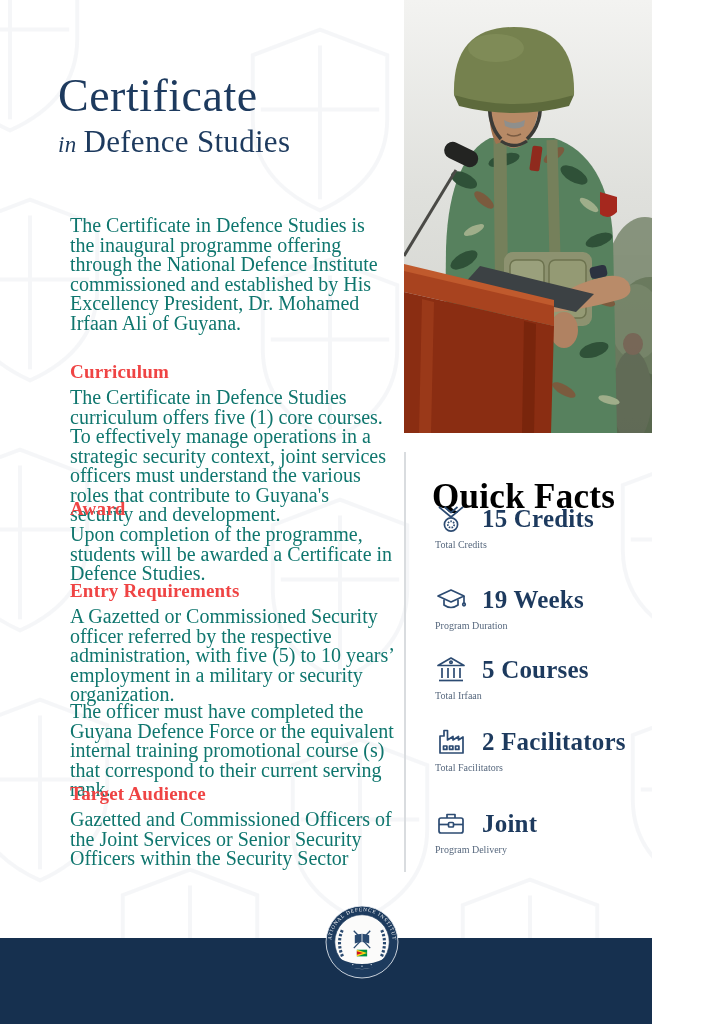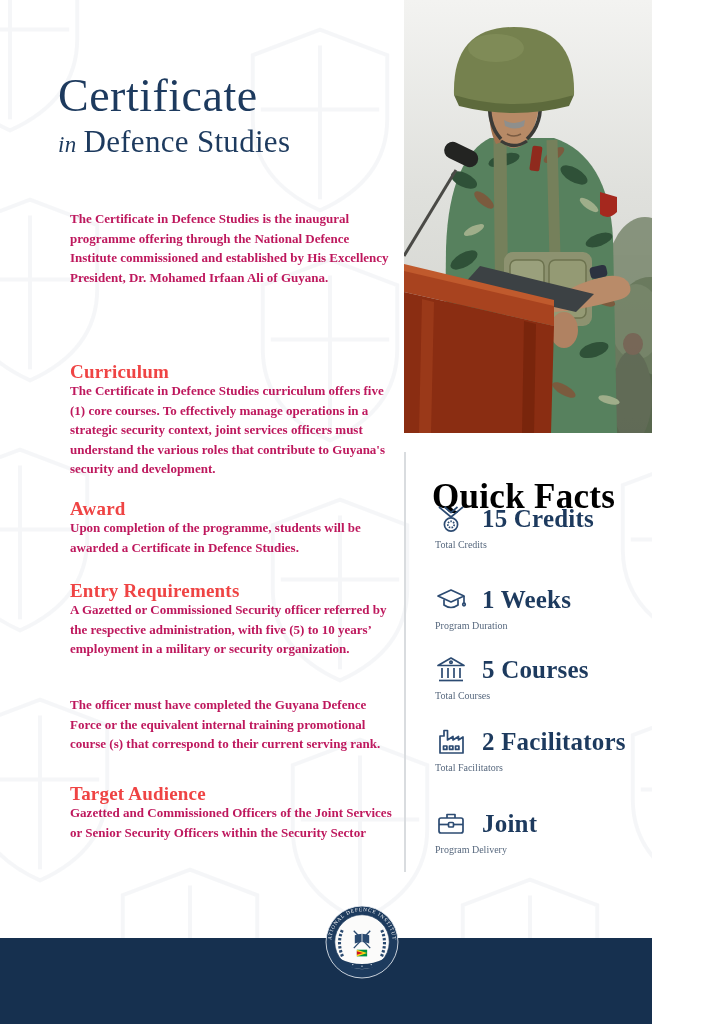--- a/index.html
+++ b/index.html
@@ -13,21 +13,21 @@
   
   .watermarks{position:absolute;inset:0;pointer-events:none;}
   .watermarks svg{position:absolute;opacity:0.045;}
   
   .title-block{position:absolute;left:58px;top:72px;color:#1d3a5e;}
   .title-line1{font-size:46px;line-height:1.05;font-weight:500;letter-spacing:0.5px;}
   .title-line2{margin-top:4px;font-size:31px;letter-spacing:0.3px;}
   .title-prefix{font-style:italic;font-size:23px;margin-right:7px;}
   .body-text{
     position:absolute;left:70px;width:324px;
-    font-size:13px;line-height:19.5px;color:#be185d;font-weight:bold;
+    font-size:20px;line-height:19.5px;color:#0f766e;
   }
   .section-heading{
     position:absolute;left:70px;
     font-size:19px;font-weight:bold;color:#ef4444;letter-spacing:0.2px;
   }
   
   .photo{position:absolute;left:404px;top:0;width:250px;height:433px;}
   
   .divider{position:absolute;left:404px;top:452px;width:2px;height:420px;background:#d9dcdf;}
   .qf-heading{
@@ -235,41 +235,41 @@
   <div class="fact fact-2">
     <div class="fact-row">
       <svg class="fact-icon" viewBox="0 0 32 32">
         <g fill="none" stroke="currentColor" stroke-width="1.7" stroke-linejoin="round">
           <polygon points="16,6 29,12 16,18 3,12"></polygon>
           <path d="M9,15.5 v5.5 q7,5 14,0 v-5.5"></path>
           <line x1="29" y1="12" x2="29" y2="19"></line>
           <circle cx="29" cy="20.5" r="1.3"></circle>
         </g>
       </svg>
-      <span class="fact-value">1 Weeks</span>
+      <span class="fact-value">19 Weeks</span>
     </div>
     <div class="fact-label">Program Duration</div>
   </div>
 
   <div class="fact fact-3">
     <div class="fact-row">
       <svg class="fact-icon" viewBox="0 0 32 32">
         <g fill="none" stroke="currentColor" stroke-width="1.7" stroke-linejoin="round">
           <polygon points="16,4 29,11.5 3,11.5"></polygon>
           <circle cx="16" cy="8.2" r="1.2"></circle>
           <line x1="7" y1="14" x2="7" y2="24"></line>
           <line x1="13" y1="14" x2="13" y2="24"></line>
           <line x1="19" y1="14" x2="19" y2="24"></line>
           <line x1="25" y1="14" x2="25" y2="24"></line>
           <line x1="4" y1="26.5" x2="28" y2="26.5"></line>
         </g>
       </svg>
       <span class="fact-value">5 Courses</span>
     </div>
-    <div class="fact-label">Total Courses</div>
+    <div class="fact-label">Total Irfaan</div>
   </div>
 
   <div class="fact fact-4">
     <div class="fact-row">
       <svg class="fact-icon" viewBox="0 0 32 32">
         <g fill="none" stroke="currentColor" stroke-width="1.7" stroke-linejoin="round">
           <path d="M5,27 V10 h4 V4.5 h3.5 V14 l5.5,-3.5 v3.5 l5.5,-3.5 v3.5 l4.5,-3 V27 z"></path>
           <rect x="8.5" y="20" width="3.4" height="3.4"></rect>
           <rect x="14.5" y="20" width="3.4" height="3.4"></rect>
           <rect x="20.5" y="20" width="3.4" height="3.4"></rect>

